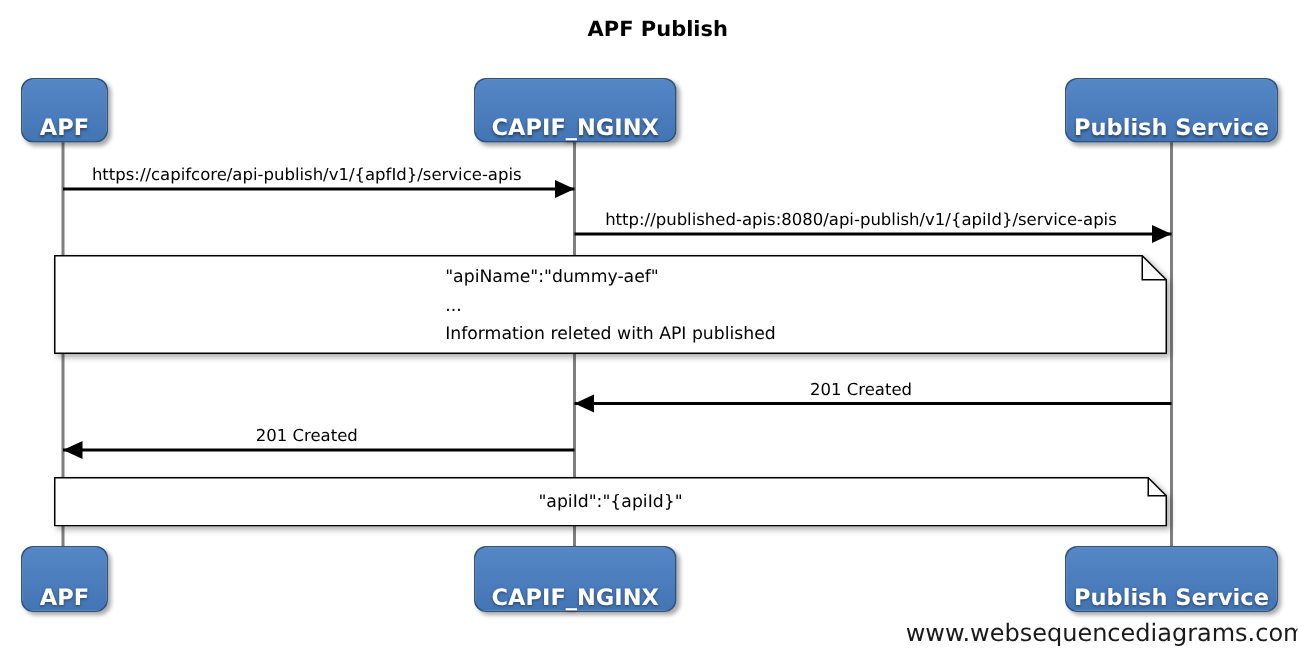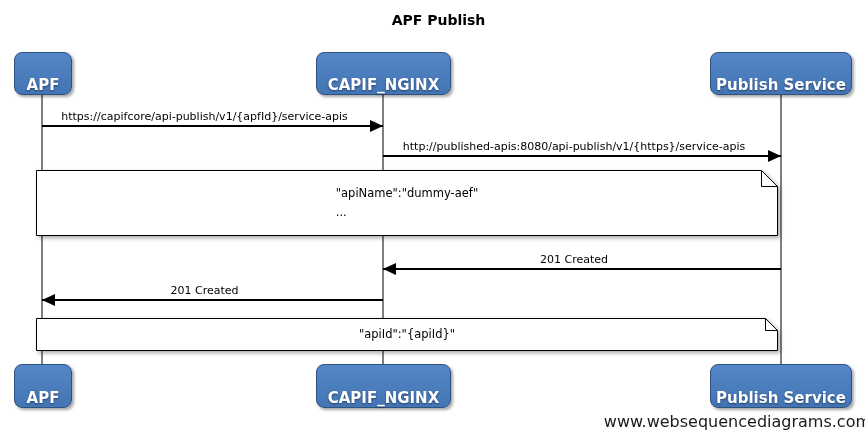--- a/index.html
+++ b/index.html
@@ -84,32 +84,33 @@
 
   <div class="msg m1">
     <div class="line"></div>
     <div class="head-right"></div>
     <div class="mlabel">https://capifcore/api-publish/v1/{apfId}/service-apis</div>
   </div>
 
   <div class="msg m2">
     <div class="line"></div>
     <div class="head-right"></div>
-    <div class="mlabel">http://published-apis:8080/api-publish/v1/{https}/service-apis</div>
+    <div class="mlabel">http://published-apis:8080/api-publish/v1/{apiId}/service-apis</div>
   </div>
 
   <div class="note n1">
     <svg width="742" height="66" viewBox="0 0 742 66">
       <path d="M0.5,0.5 L725.5,0.5 L741.5,16.5 L741.5,65.5 L0.5,65.5 Z" fill="#ffffff" stroke="#000000" stroke-width="1"></path>
       <path d="M725.5,0.5 L725.5,16.5 L741.5,16.5" fill="none" stroke="#000000" stroke-width="1"></path>
     </svg>
     <div class="note-text">
       <div class="block">
         <div>"apiName":"dummy-aef"</div>
         <div>...</div>
+        <div>Information releted with API published</div>
       </div>
     </div>
   </div>
 
   <div class="msg m3">
     <div class="line"></div>
     <div class="head-left"></div>
     <div class="mlabel">201 Created</div>
   </div>
 

